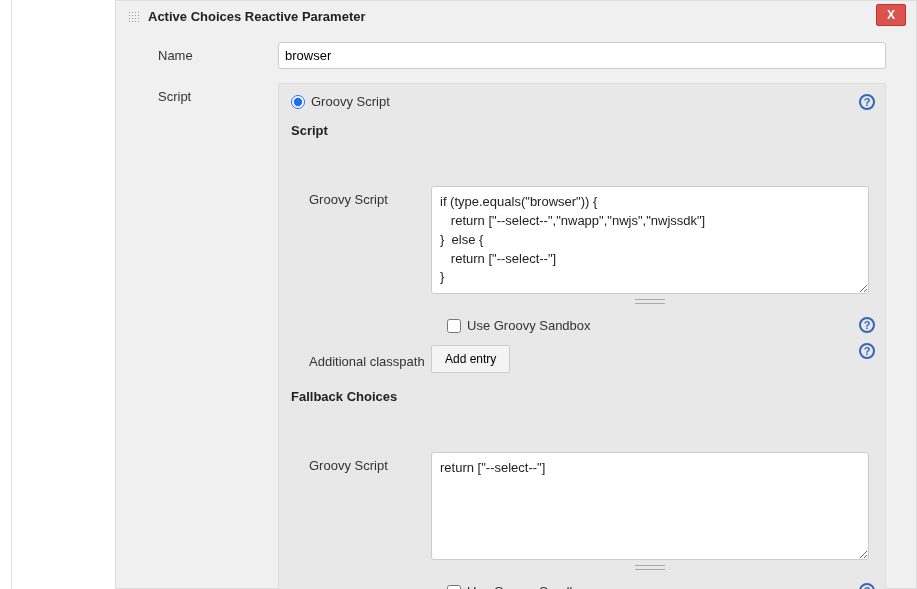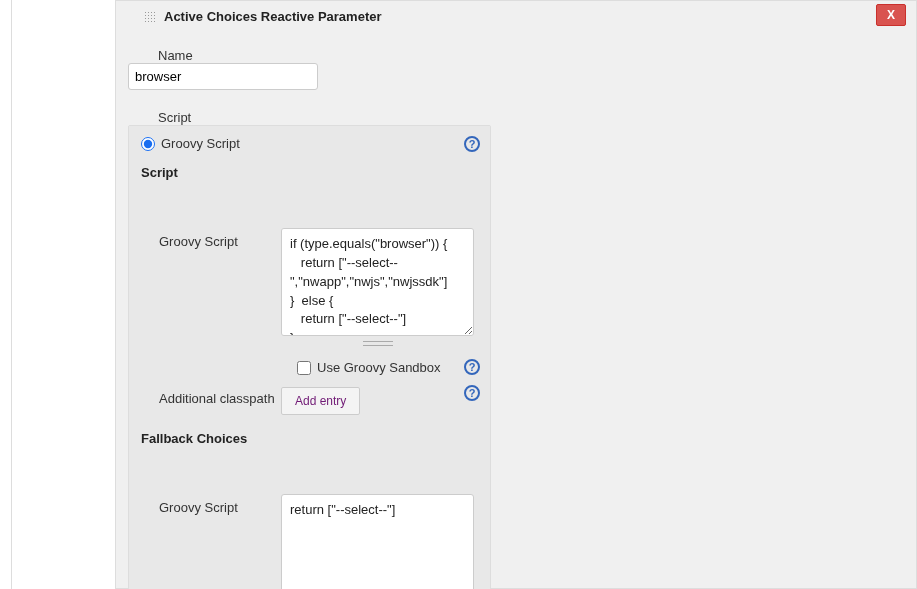--- a/index.html
+++ b/index.html
@@ -44,38 +44,37 @@
       padding: 3px 10px;
       border: 1px solid #c9302c;
       border-radius: 2px;
       cursor: pointer;
       z-index: 10;
       font-family: Arial, sans-serif;
     }
     .header-row {
       display: flex;
       align-items: center;
-      padding: 8px 12px 14px 28px;
+      padding: 8px 12px 14px 12px;
       font-weight: bold;
       color: #222;
     }
     .drag-handle {
       width: 12px;
       height: 12px;
       margin-right: 8px;
       background-image:
         radial-gradient(circle, #999 0.8px, transparent 0.8px);
       background-size: 3px 3px;
       background-position: 0 0;
     }
     .form-row {
       display: flex;
       align-items: flex-start;
       padding: 4px 12px 10px 12px;
-      flex-direction: column;
     }
     .row-label {
       width: 150px;
       padding-top: 6px;
       padding-left: 30px;
       color: #333;
       flex-shrink: 0;
     }
     .row-content {
       flex: 1;
@@ -188,27 +187,27 @@
     .checkbox-row input[type="checkbox"] {
       margin-right: 6px;
       width: 14px;
       height: 14px;
     }
     .btn {
       background: #f4f4f4;
       border: 1px solid #ccc;
       padding: 6px 13px;
       font-size: 12px;
-      color: #701a75;
+      color: #000000;
       border-radius: 2px;
       cursor: pointer;
     }
     .entry-row {
       display: flex;
-      align-items: flex-start;
+      align-items: center;
       padding: 4px 12px 10px 12px;
       position: relative;
     }
     .entry-row .inner-label {
       padding-top: 4px;
     }
     .spacer-above {
       padding-top: 40px;
     }
   </style>

